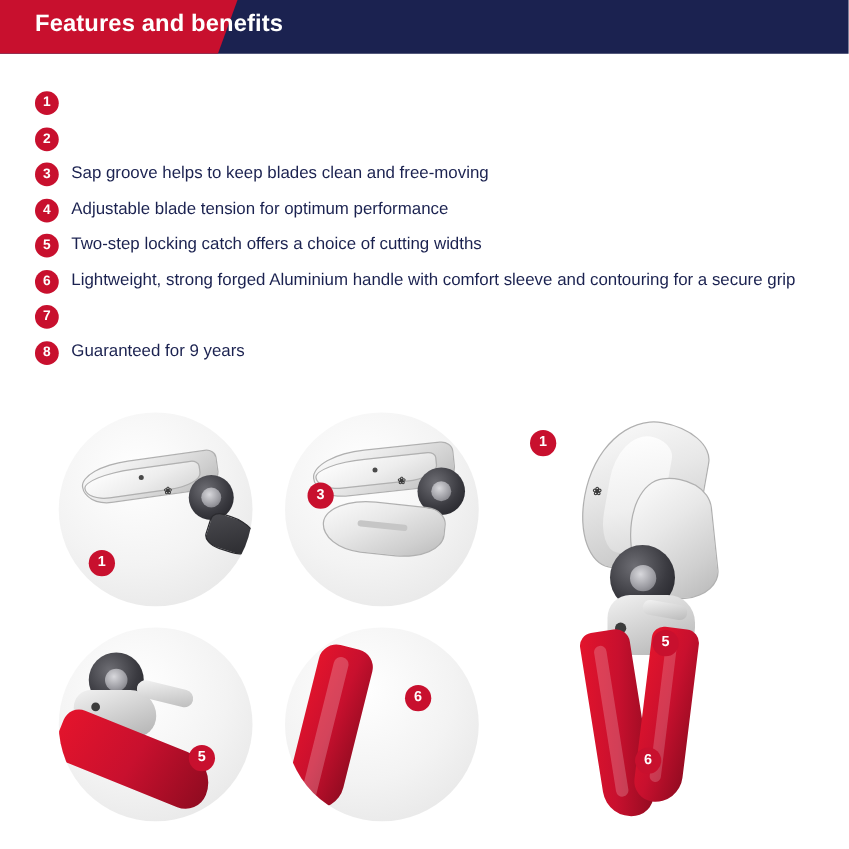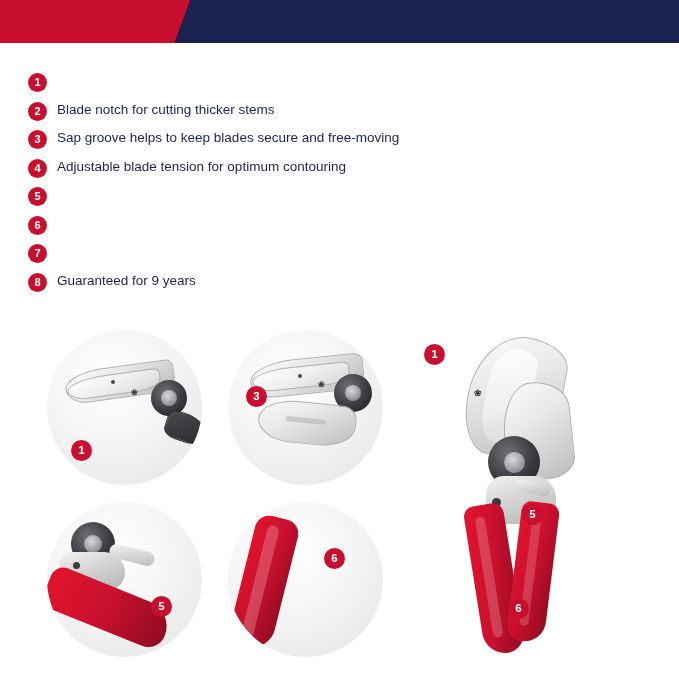--- a/index.html
+++ b/index.html
@@ -143,49 +143,51 @@
     font-size: 8px;
     font-weight: bold;
     letter-spacing: -0.4px;
   }
 </style>
 </head>
 <body>
 
 <div class="header">
   <div class="header-accent"></div>
+  <div class="header-title">Features and benefits</div>
 </div>
 
 <div class="features">
 
   <div class="feature-row">
     <div class="bullet">1</div>
   </div>
 
   <div class="feature-row">
     <div class="bullet">2</div>
-    <div class="feature-text">Blade notch for cutting thicker stems</div>
   </div>
 
   <div class="feature-row">
     <div class="bullet">3</div>
-    <div class="feature-text">Sap groove helps to keep blades secure and free-moving</div>
+    <div class="feature-text">Sap groove helps to keep blades clean and free-moving</div>
   </div>
 
   <div class="feature-row">
     <div class="bullet">4</div>
-    <div class="feature-text">Adjustable blade tension for optimum contouring</div>
+    <div class="feature-text">Adjustable blade tension for optimum performance</div>
   </div>
 
   <div class="feature-row">
     <div class="bullet">5</div>
+    <div class="feature-text">Two-step locking catch offers a choice of cutting widths</div>
   </div>
 
   <div class="feature-row">
     <div class="bullet">6</div>
+    <div class="feature-text">Lightweight, strong forged Aluminium handle with comfort sleeve and contouring for a secure grip</div>
   </div>
 
   <div class="feature-row">
     <div class="bullet">7</div>
   </div>
 
   <div class="feature-row">
     <div class="bullet">8</div>
     <div class="feature-text">Guaranteed for 9 years</div>
   </div>

